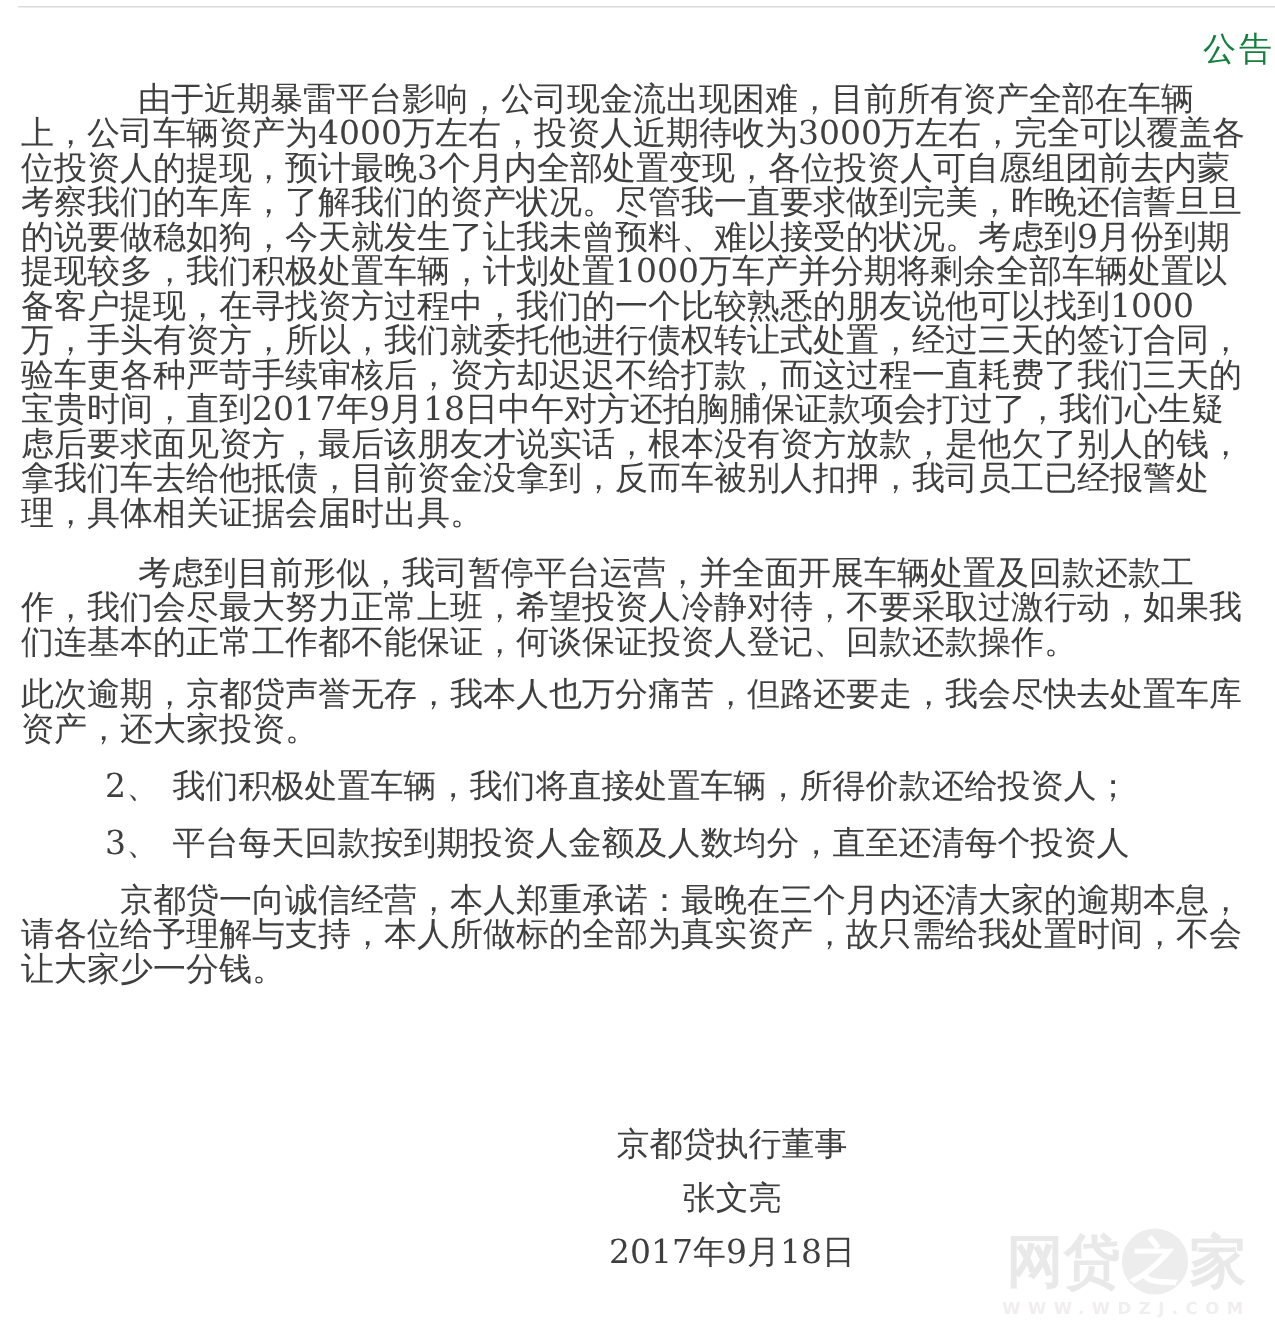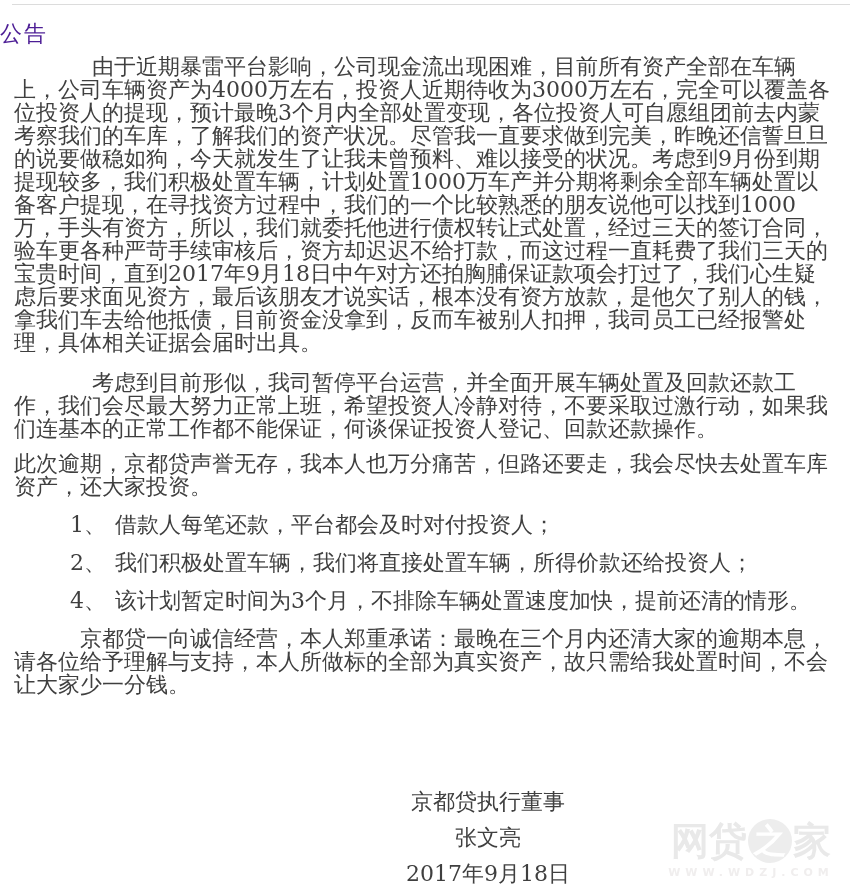--- a/index.html
+++ b/index.html
@@ -15,25 +15,25 @@
     font-family: "DejaVu Serif", "Liberation Serif", serif;
     color: #3f3f3f;
   }
   .top-rule {
     height: 1px;
     background: #dcdcdc;
     margin: 4px 0 0 12px;
   }
   .doc-title {
     margin: 14px 0 0 0;
-    text-align: left;
+    text-align: right;
     font-size: 22px;
     line-height: 30px;
     font-weight: 400;
-    color: #4c1d95;
+    color: #15803d;
     letter-spacing: 2px;
   }
   .content {
     padding: 0 14px;
     font-size: 22px;
     line-height: 23px;
   }
   .para { margin: 0; }
   .para.p1 { margin-top: 6px;  text-indent: 78px; }
   .para.p2 { margin-top: 12px; text-indent: 0; }
@@ -106,27 +106,24 @@
 <div class="content">
 
   <p class="para p1">由于近期暴雷平台影响，公司现金流出现困难，目前所有资产全部在车辆上，公司车辆资产为4000万左右，投资人近期待收为3000万左右，完全可以覆盖各位投资人的提现，预计最晚3个月内全部处置变现，各位投资人可自愿组团前去内蒙考察我们的车库，了解我们的资产状况。尽管我一直要求做到完美，昨晚还信誓旦旦的说要做稳如狗，今天就发生了让我未曾预料、难以接受的状况。考虑到9月份到期提现较多，我们积极处置车辆，计划处置1000万车产并分期将剩余全部车辆处置以备客户提现，在寻找资方过程中，我们的一个比较熟悉的朋友说他可以找到1000万，手头有资方，所以，我们就委托他进行债权转让式处置，经过三天的签订合同，验车更各种严苛手续审核后，资方却迟迟不给打款，而这过程一直耗费了我们三天的宝贵时间，直到2017年9月18日中午对方还拍胸脯保证款项会打过了，我们心生疑虑后要求面见资方，最后该朋友才说实话，根本没有资方放款，是他欠了别人的钱，拿我们车去给他抵债，目前资金没拿到，反而车被别人扣押，我司员工已经报警处理，具体相关证据会届时出具。</p>
 
   <p class="para p3">考虑到目前形似，我司暂停平台运营，并全面开展车辆处置及回款还款工作，我们会尽最大努力正常上班，希望投资人冷静对待，不要采取过激行动，如果我们连基本的正常工作都不能保证，何谈保证投资人登记、回款还款操作。</p>
 
   <p class="para p2">此次逾期，京都贷声誉无存，我本人也万分痛苦，但路还要走，我会尽快去处置车库资产，还大家投资。</p>
 
 
   <div class="plan-item">
-    <span class="num">1、</span><span>借款人每笔还款，平台都会及时对付投资人；</span>
-  </div>
-  <div class="plan-item">
     <span class="num">2、</span><span>我们积极处置车辆，我们将直接处置车辆，所得价款还给投资人；</span>
   </div>
   <div class="plan-item">
-    <span class="num">4、</span><span>该计划暂定时间为3个月，不排除车辆处置速度加快，提前还清的情形。</span>
+    <span class="num">3、</span><span>平台每天回款按到期投资人金额及人数均分，直至还清每个投资人</span>
   </div>
 
   <p class="closing">京都贷一向诚信经营，本人郑重承诺：最晚在三个月内还清大家的逾期本息，请各位给予理解与支持，本人所做标的全部为真实资产，故只需给我处置时间，不会让大家少一分钱。</p>
 
   <div class="signature">
     <p class="sig-line">京都贷执行董事</p>
     <p class="sig-line">张文亮</p>
     <p class="sig-line">2017年9月18日</p>
   </div>
 

